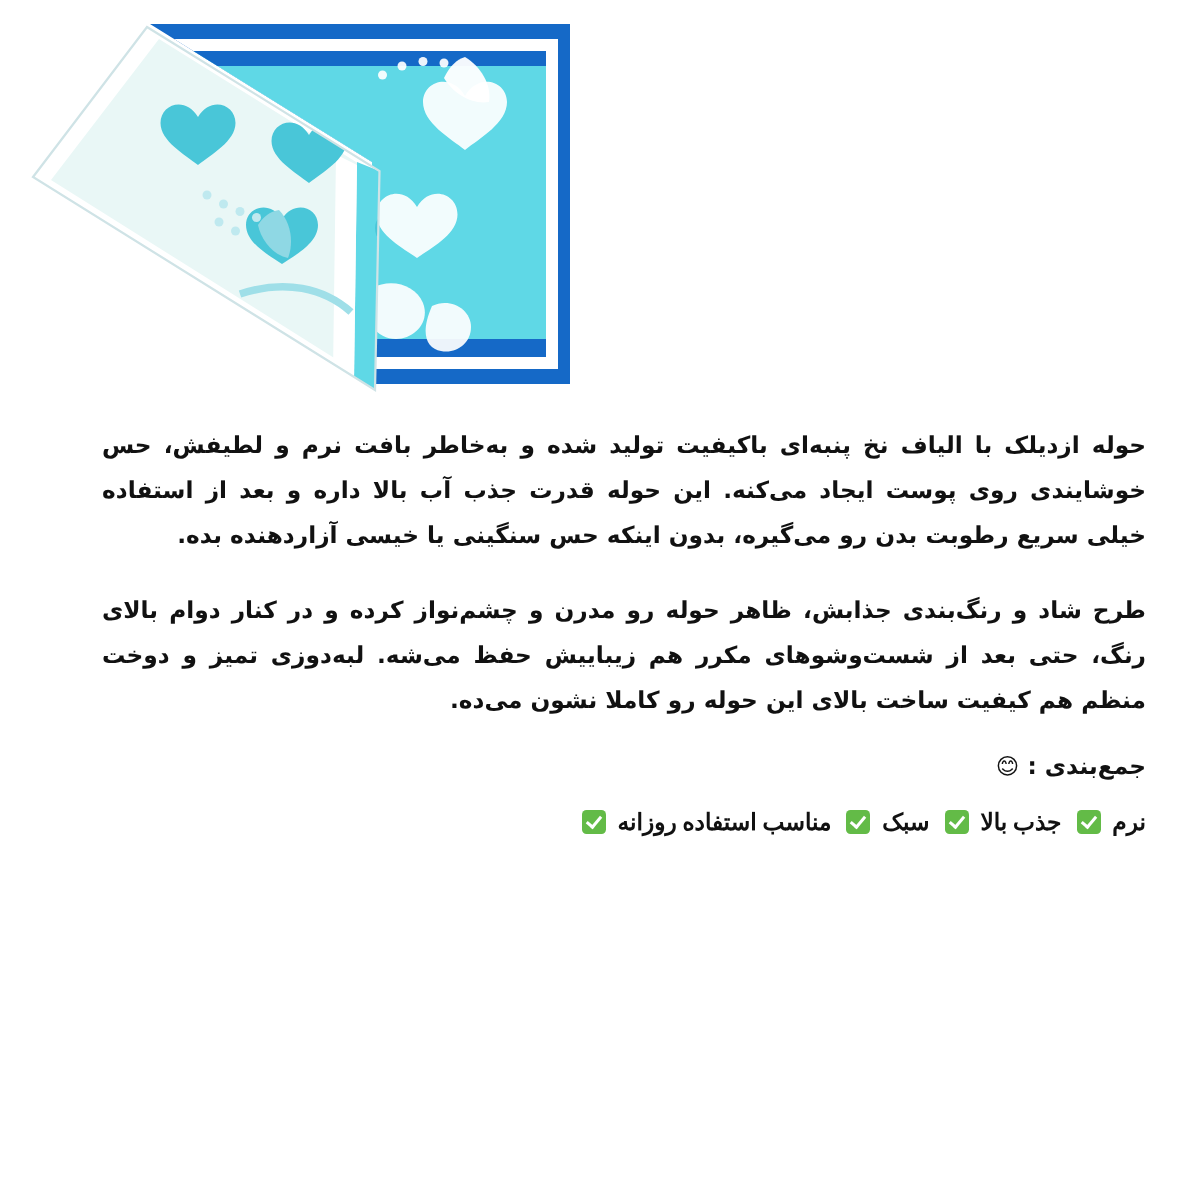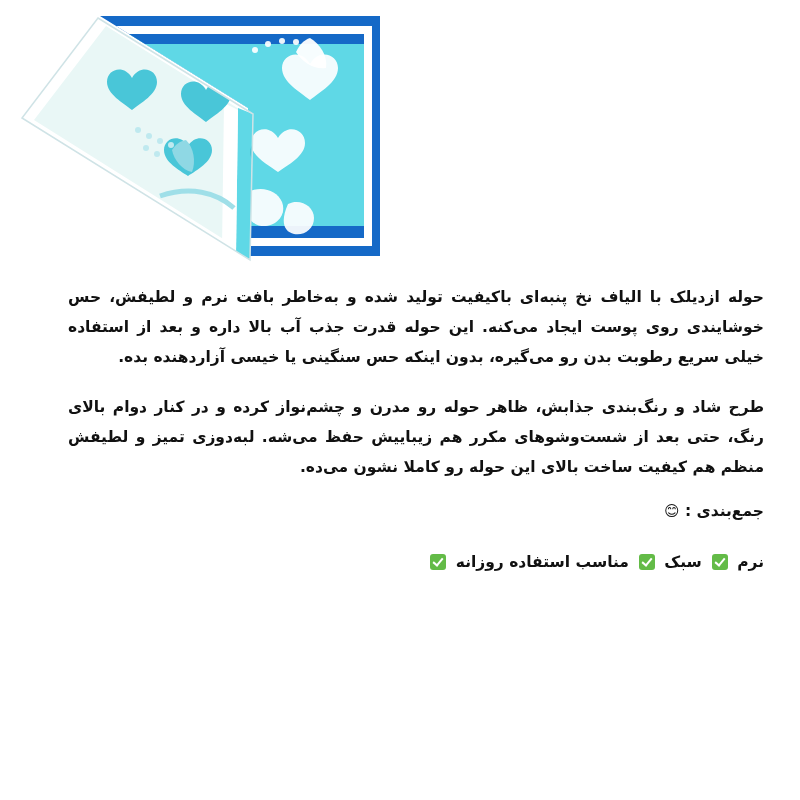--- a/index.html
+++ b/index.html
@@ -54,41 +54,42 @@
     line-height: 30px;
     color: #111111;
     margin: 0 0 20px 0;
     text-align: justify;
     text-justify: inter-word;
   }
   .summary-title {
     font-size: 15.5px;
     font-weight: bold;
     color: #111111;
-    margin: 0 0 27px 0;
+    margin: 0 0 14px 0;
     text-align: right;
   }
   .emoji {
     font-size: 15px;
   }
   .features {
     font-size: 15.5px;
     font-weight: bold;
     color: #111111;
     text-align: right;
     line-height: 30px;
     display: flex;
     flex-direction: row;
     justify-content: flex-start;
     align-items: center;
     flex-wrap: wrap;
     gap: 0 6px;
   }
   .feature-item {
     white-space: nowrap;
+    font-family: Liberation Serif, serif;
   }
   .check {
     display: inline-block;
     width: 16px;
     height: 16px;
     border-radius: 3px;
     background: #63bb47;
     position: relative;
     vertical-align: -3px;
     margin: 0 4px;
@@ -173,33 +174,37 @@
           </g>
         </g>
 
         <polygon points="88,10 243,106 240,252 12,110" fill="none" stroke="#cfe3e6" stroke-width="1.5"></polygon>
       </svg>
     </div>
   </div>
 
   <div class="content">
     <p class="para">حوله ازدیلک با الیاف نخ پنبه‌ای باکیفیت تولید شده و به‌خاطر بافت نرم و لطیفش، حس خوشایندی روی پوست ایجاد می‌کنه. این حوله قدرت جذب آب بالا داره و بعد از استفاده خیلی سریع رطوبت بدن رو می‌گیره، بدون اینکه حس سنگینی یا خیسی آزاردهنده بده.</p>
-    <p class="para">طرح شاد و رنگ‌بندی جذابش، ظاهر حوله رو مدرن و چشم‌نواز کرده و در کنار دوام بالای رنگ، حتی بعد از شست‌وشوهای مکرر هم زیباییش حفظ می‌شه. لبه‌دوزی تمیز و لطیفش منظم هم کیفیت ساخت بالای این حوله رو کاملا نشون می‌ده.</p>
+    <p class="para">طرح شاد و رنگ‌بندی جذابش، ظاهر حوله رو مدرن و چشم‌نواز کرده و در کنار دوام بالای رنگ، حتی بعد از شست‌وشوهای مکرر هم زیباییش حفظ می‌شه. لبه‌دوزی تمیز و دوخت منظم هم کیفیت ساخت بالای این حوله رو کاملا نشون می‌ده.</p>
 
     <div class="summary-title">
       <span>جمع‌بندی :</span>
       <span class="emoji">😊</span>
     </div>
 
     <div class="features">
       <span class="feature-item">
         <span>نرم</span>
         <span class="check"></span>
       </span>
       <span class="feature-item">
+        <span>جذب بالا</span>
+        <span class="check"></span>
+      </span>
+      <span class="feature-item">
         <span>سبک</span>
         <span class="check"></span>
       </span>
       <span class="feature-item">
         <span>مناسب استفاده روزانه</span>
         <span class="check"></span>
       </span>
     </div>
   </div>
 

